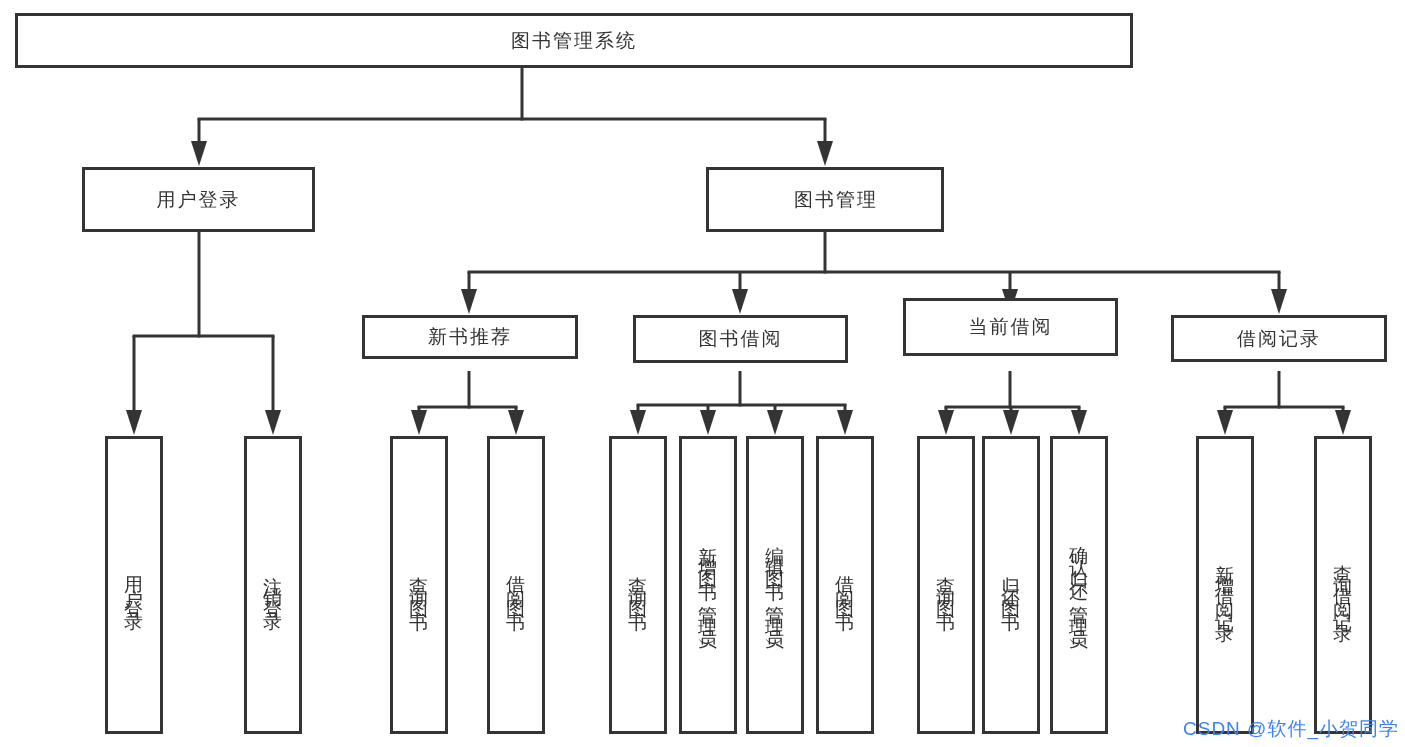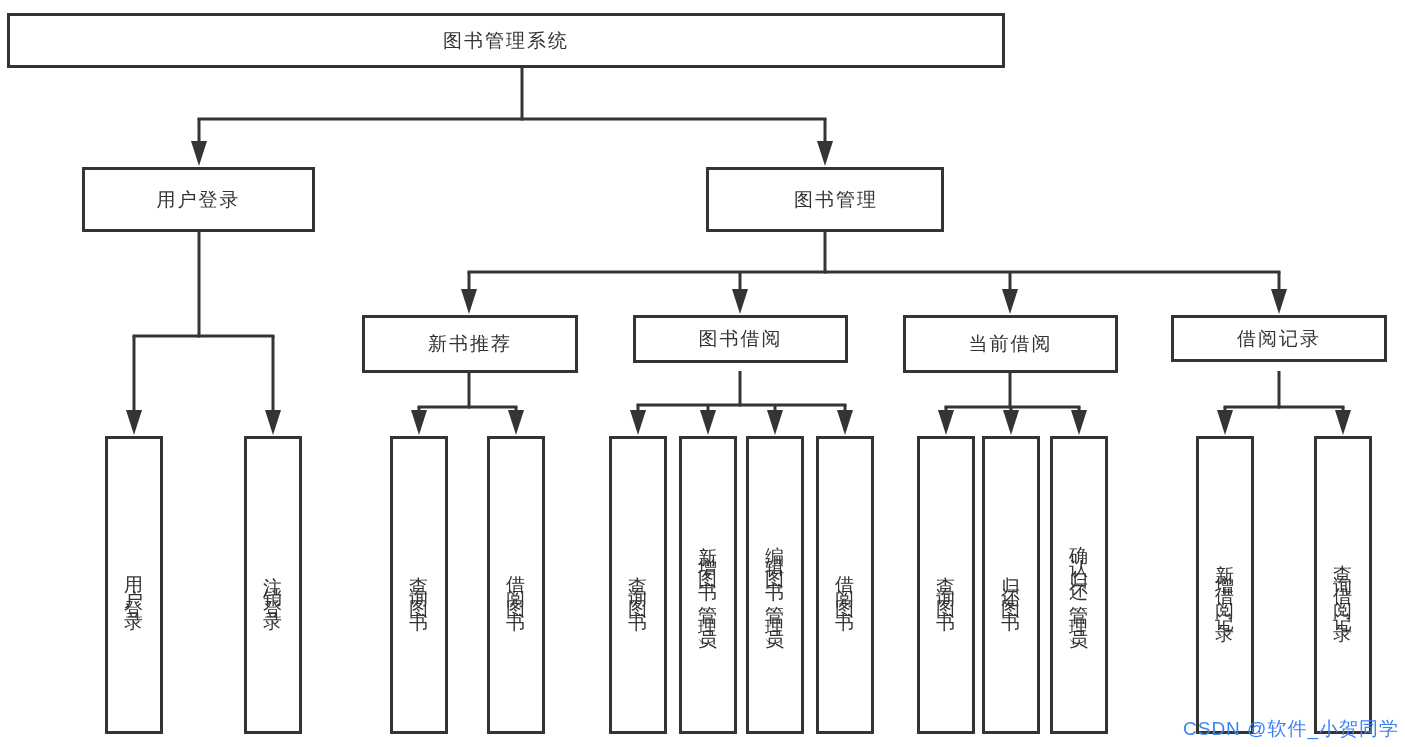--- a/index.html
+++ b/index.html
@@ -41,28 +41,28 @@
     height: 298px;
   }
   .leaf .lbl {
     writing-mode: vertical-rl;
     text-orientation: mixed;
     letter-spacing: 12px;
     line-height: 1;
     white-space: nowrap;
   }
   
-  #b-root    { left: 7px;   top: 13px;  width: 998px; height: 55px; }
+  #b-root    { left: 15px;   top: 13px;  width: 1118px; height: 55px; }
   
   #b-login   { left: 82px;   top: 167px; width: 233px;  height: 65px; }
   #b-mgmt    { left: 706px;  top: 167px; width: 238px;  height: 65px; padding-left: 22px; }
   
-  #b-rec     { left: 362px;  top: 315px; width: 216px;  height: 58px; justify-content: center; }
+  #b-rec     { left: 362px;  top: 315px; width: 216px;  height: 44px; justify-content: center; }
   #b-borrow  { left: 633px;  top: 315px; width: 215px;  height: 48px; }
-  #b-current { left: 903px;  top: 315px; width: 215px;  height: 58px; }
+  #b-current { left: 903px;  top: 298px; width: 215px;  height: 58px; }
   #b-records { left: 1171px; top: 315px; width: 216px;  height: 47px; }
   
   #f-login1  { left: 105px; }
   #f-logout  { left: 244px; }
   #f-q1      { left: 390px; }
   #f-b1      { left: 487px; }
   #f-q2      { left: 609px; }
   #f-add     { left: 679px; }
   #f-edit    { left: 746px; }
   #f-b2      { left: 816px; }

